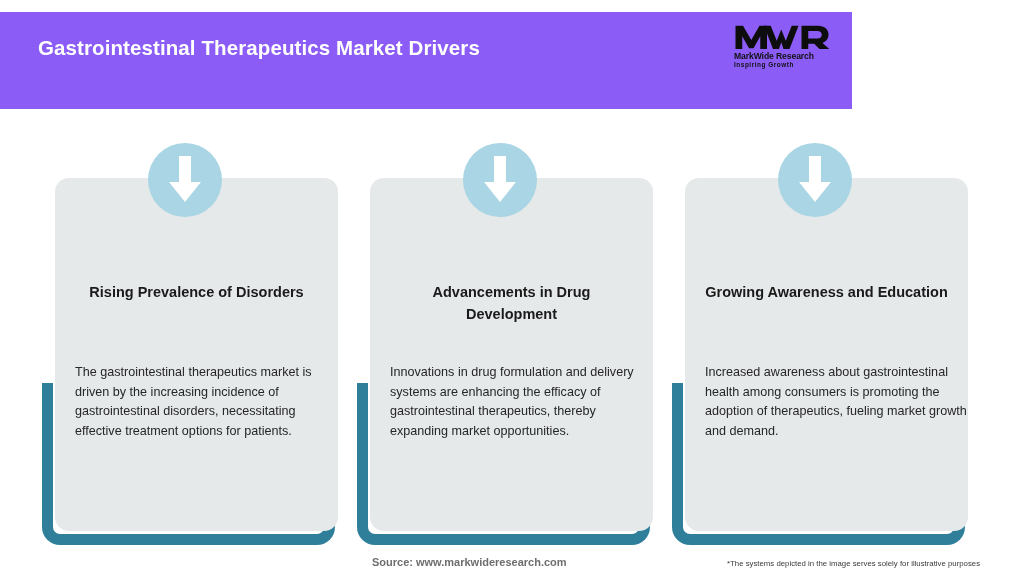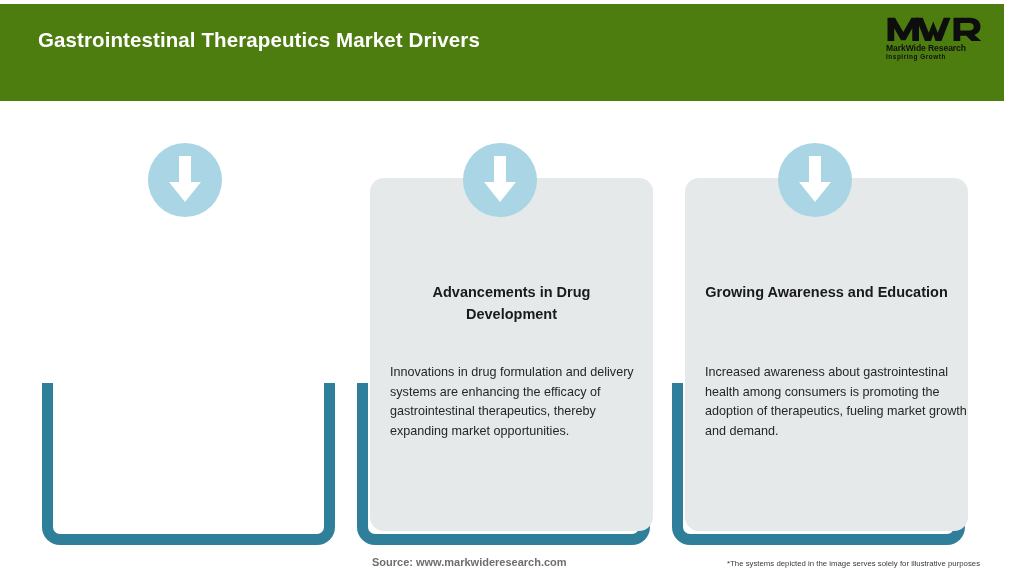--- a/index.html
+++ b/index.html
@@ -12,24 +12,24 @@
     height: 576px;
     position: relative;
     overflow: hidden;
     font-family: "Liberation Sans", sans-serif;
     -webkit-font-smoothing: antialiased;
   }
 
   
   .header {
     position: absolute;
-    left: 0; top: 4px;
-    width: 1004px;
+    left: 0; top: 12px;
+    width: 852px;
     height: 97px;
-    background: #4d7c0f;
+    background: #8b5cf6;
   }
   .header-title {
     position: absolute;
     left: 38px;
     top: 24px;
     font-size: 20.5px;
     font-weight: bold;
     color: #ffffff;
     letter-spacing: 0.1px;
     white-space: nowrap;
@@ -193,20 +193,24 @@
     </svg>
     <span class="logo-name">MarkWide Research</span>
     <span class="logo-tag">Inspiring Growth</span>
   </div>
 </div>
 
 <div class="cards">
 
   <div class="card-unit c1">
     <div class="frame"></div>
+    <div class="card">
+      <div class="card-title">Rising Prevalence of Disorders</div>
+      <div class="card-body">The gastrointestinal therapeutics market is driven by the increasing incidence of gastrointestinal disorders, necessitating effective treatment options for patients.</div>
+    </div>
     <div class="badge">
       <svg width="34" height="48" viewBox="0 0 34 48">
         <polygon points="11,0 23,0 23,26 33,26 17,46 1,26 11,26" fill="#ffffff"></polygon>
       </svg>
     </div>
   </div>
 
   <div class="card-unit c3">
     <div class="frame"></div>
     <div class="card">

